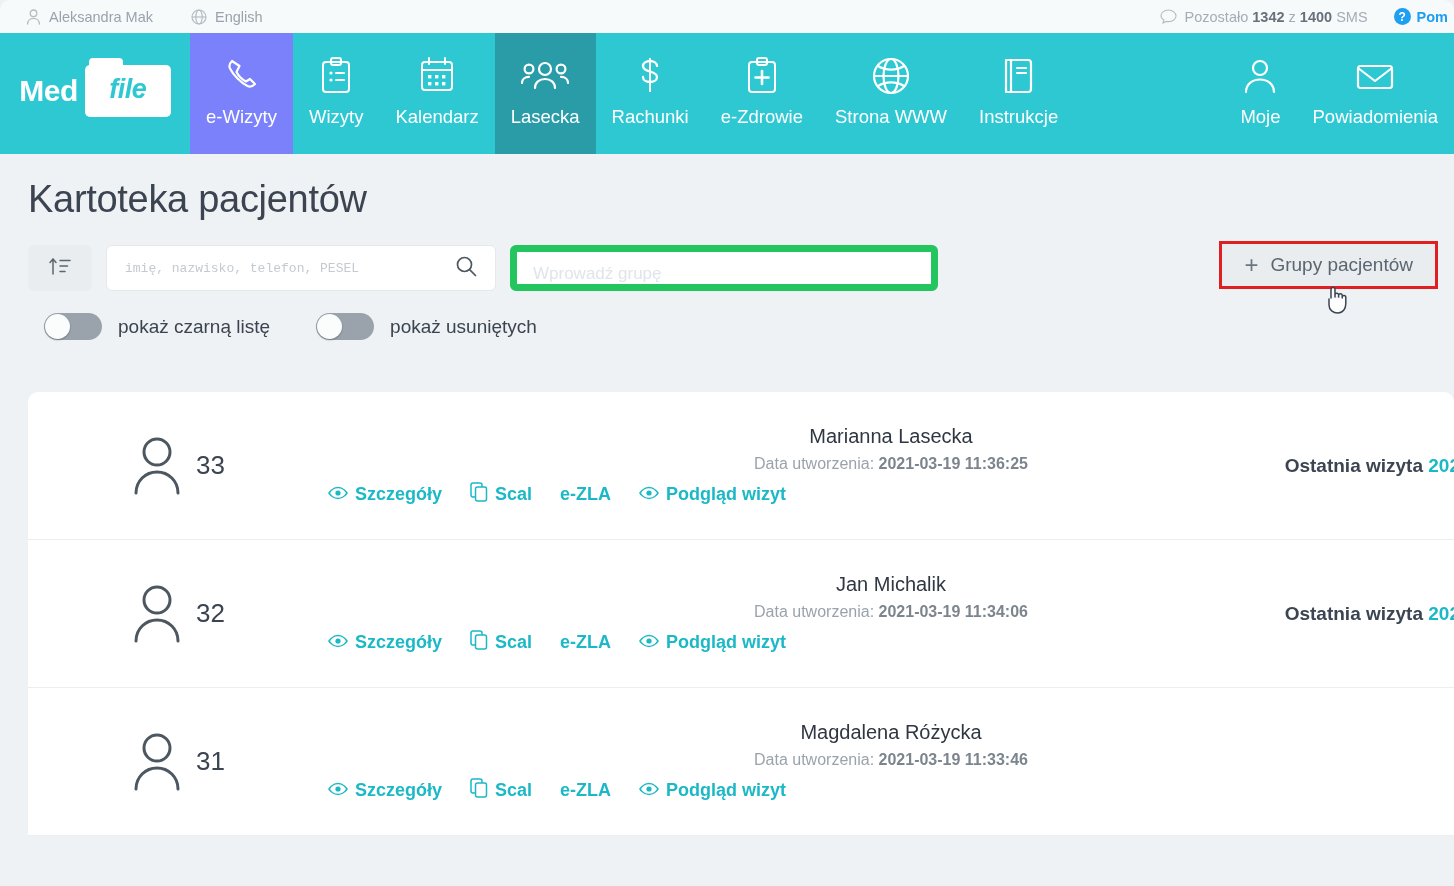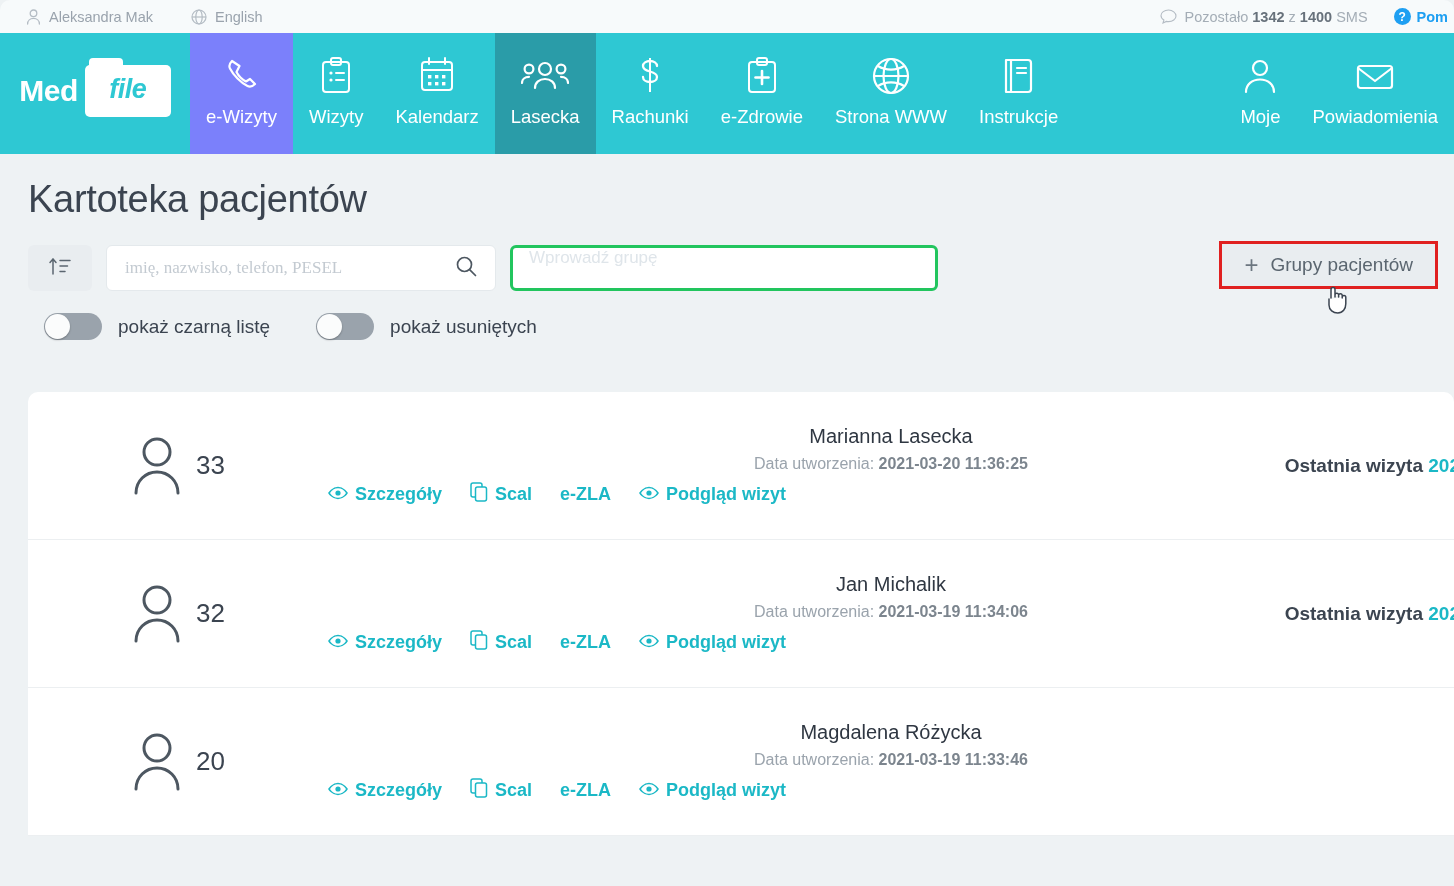--- a/index.html
+++ b/index.html
@@ -113,29 +113,29 @@
     cursor: pointer;
   }
   .search-box {
     width: 390px; height: 46px; background: #ffffff;
     border: 1px solid #e4e9ec; border-radius: 6px;
     display: flex; align-items: center;
     padding: 0 18px; gap: 10px;
   }
   .search-box input {
     flex: 1; border: none; outline: none;
-    font-size: 17px; color: #15803d;
-    font-family: Liberation Serif, serif;
+    font-size: 13px; color: #15803d;
+    font-family: Liberation Mono, monospace;
     background: transparent;
   }
   .search-box input::placeholder { color: #c3cad1; }
   .group-box {
     width: 428px; height: 46px; background: #ffffff;
-    border: 3px solid #22c55e; border-radius: 6px;
-    display: flex; align-items: flex-start; padding: 0 16px;
+    border: 7px solid #22c55e; border-radius: 6px;
+    display: flex; align-items: flex-end; padding: 0 16px;
   }
   .group-box input {
     flex: 1; border: none; outline: none;
     font-size: 17px; color: #3b4450;
     font-family: "Liberation Sans", sans-serif;
     background: transparent;
   }
   .group-box input::placeholder { color: #dfe5ea; }
 
   .groups-wrap {
@@ -459,21 +459,21 @@
                 <circle cx="25" cy="19" r="13" fill="none" stroke="#4d5761" stroke-width="3"></circle>
                 <path d="M4 60c0-12 9.4-21 21-21s21 9 21 21" fill="none" stroke="#4d5761" stroke-width="3" stroke-linecap="round"></path>
               </svg>
           </span>
           <span class="avatar-id">33</span>
         </div>
         <div class="patient-info">
           <div class="patient-name">Marianna Lasecka</div>
           <div class="patient-date">
             <span>Data utworzenia:</span>
-            <b>2021-03-20 11:36:25</b>
+            <b>2021-03-19 11:36:25</b>
           </div>
           <div class="actions">
             <span class="action">
               <span><svg width="20" height="14" viewBox="0 0 20 14">
                     <path d="M1 7s3.4-5.6 9-5.6S19 7 19 7s-3.4 5.6-9 5.6S1 7 1 7z" fill="none" stroke="#1bb8c6" stroke-width="1.5"></path>
                     <circle cx="10" cy="7" r="2.6" fill="#1bb8c6"></circle>
                   </svg></span>
               <span>Szczegóły</span>
             </span>
             <span class="action">
@@ -551,21 +551,21 @@
       </div>
 
       <div class="patient-row">
         <div class="avatar-block">
           <span>
             <svg width="50" height="62" viewBox="0 0 50 62">
                 <circle cx="25" cy="19" r="13" fill="none" stroke="#4d5761" stroke-width="3"></circle>
                 <path d="M4 60c0-12 9.4-21 21-21s21 9 21 21" fill="none" stroke="#4d5761" stroke-width="3" stroke-linecap="round"></path>
               </svg>
           </span>
-          <span class="avatar-id">20</span>
+          <span class="avatar-id">31</span>
         </div>
         <div class="patient-info">
           <div class="patient-name">Magdalena Różycka</div>
           <div class="patient-date">
             <span>Data utworzenia:</span>
             <b>2021-03-19 11:33:46</b>
           </div>
           <div class="actions">
             <span class="action">
               <span><svg width="20" height="14" viewBox="0 0 20 14">

